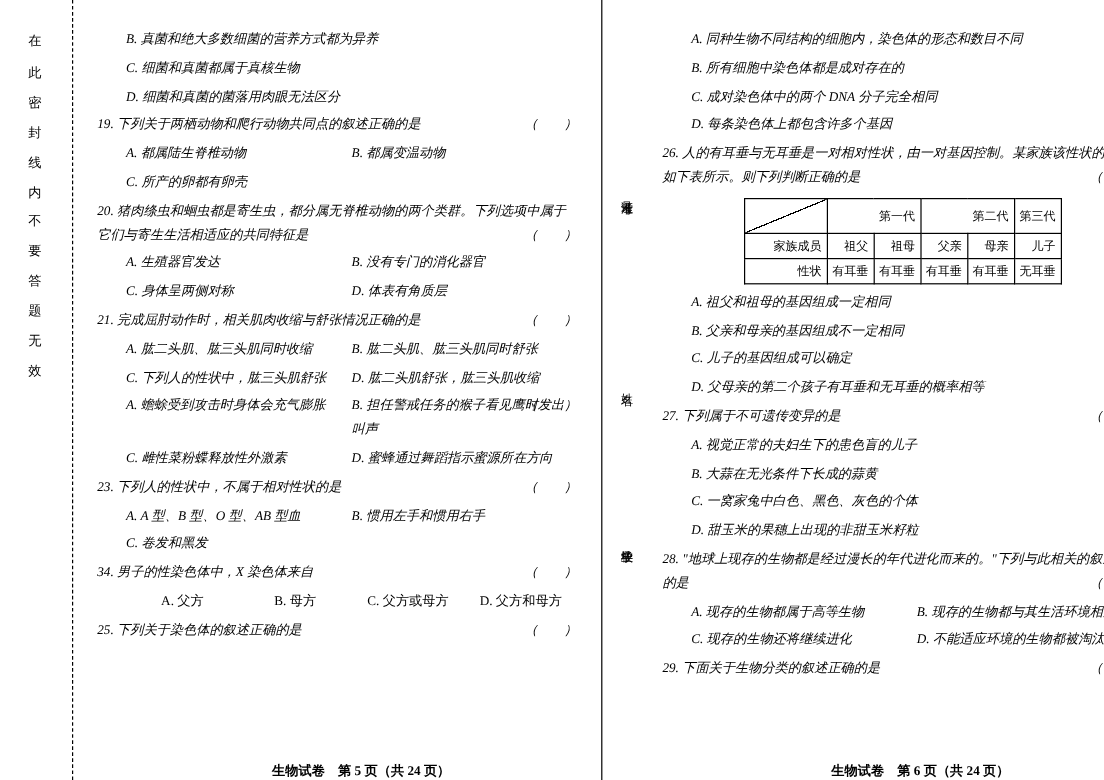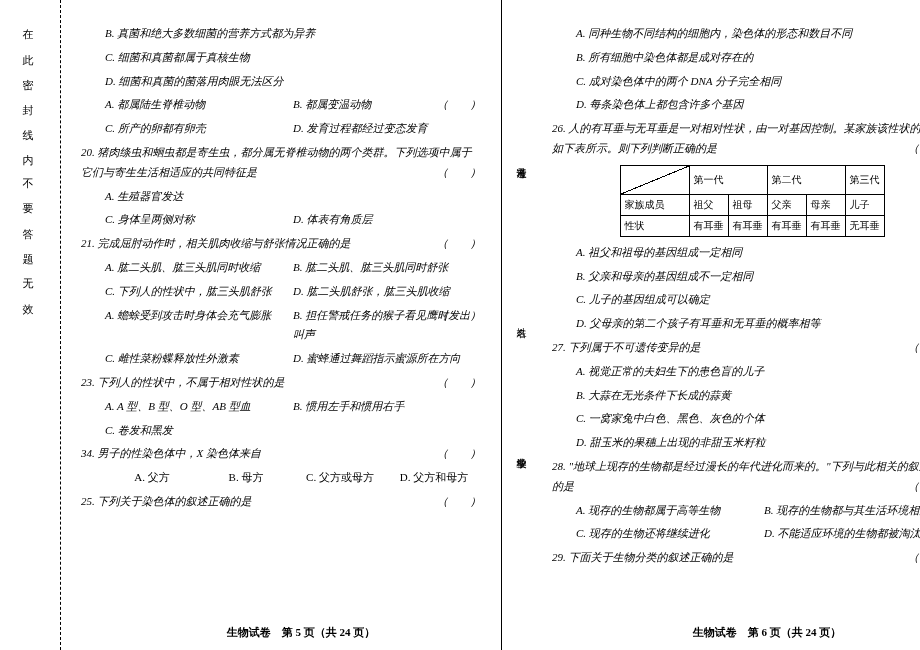--- a/index.html
+++ b/index.html
@@ -86,35 +86,35 @@
   }
   .option-row4 > span {
     width: 25%;
   }
   .bracket {
     position: absolute;
     right: 0;
   }
   .footer {
     position: absolute;
-    bottom: 10px;
+    bottom: 0;
     width: 100%;
     text-align: center;
     font-size: 11px;
     font-weight: bold;
   }
   table.family {
     border-collapse: collapse;
     margin: 6px auto;
     font-size: 10px;
   }
   table.family td, table.family th {
     border: 1px solid #000;
     padding: 3px 4px;
-    text-align: left;
+    text-align: right;
   }
   .diag {
     position: relative;
     width: 60px;
     height: 22px;
   }
   .diag::after {
     content: "";
     position: absolute;
     left: 0; top: 0;
@@ -130,37 +130,38 @@
   <div class="binding-margin">
     <div class="binding-text">在此密封线内不要答题无效</div>
   </div>
 
   <div class="left-page">
     <div class="q-line option-indent">B. 真菌和绝大多数细菌的营养方式都为异养</div>
     <div class="q-line option-indent">C. 细菌和真菌都属于真核生物</div>
     <div class="q-line option-indent">D. 细菌和真菌的菌落用肉眼无法区分</div>
 
     <div class="q-line">
+      <span>19. 下列关于两栖动物和爬行动物共同点的叙述正确的是</span>
       <span class="bracket">（　　）</span>
     </div>
     <div class="option-row">
       <span>A. 都属陆生脊椎动物</span>
       <span>B. 都属变温动物</span>
     </div>
     <div class="option-row">
       <span>C. 所产的卵都有卵壳</span>
-      <span>D. 发育过程都经过变态发育</span>
     </div>
 
     <div class="q-line">
       <span>20. 猪肉绦虫和蛔虫都是寄生虫，都分属无脊椎动物的两个类群。下列选项中属于它们与寄生生活相适应的共同特征是</span>
       <span class="bracket">（　　）</span>
     </div>
     <div class="option-row">
       <span>A. 生殖器官发达</span>
+      <span>B. 没有专门的消化器官</span>
     </div>
     <div class="option-row">
       <span>C. 身体呈两侧对称</span>
       <span>D. 体表有角质层</span>
     </div>
 
     <div class="q-line">
       <span>21. 完成屈肘动作时，相关肌肉收缩与舒张情况正确的是</span>
       <span class="bracket">（　　）</span>
     </div>

